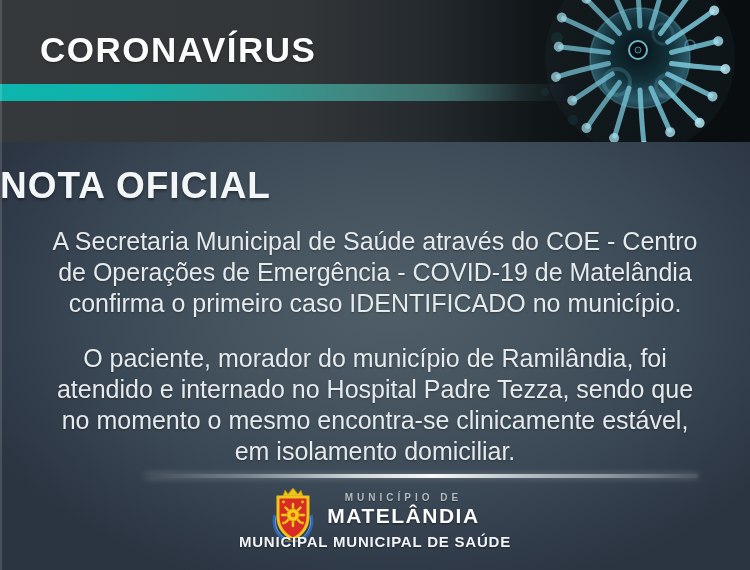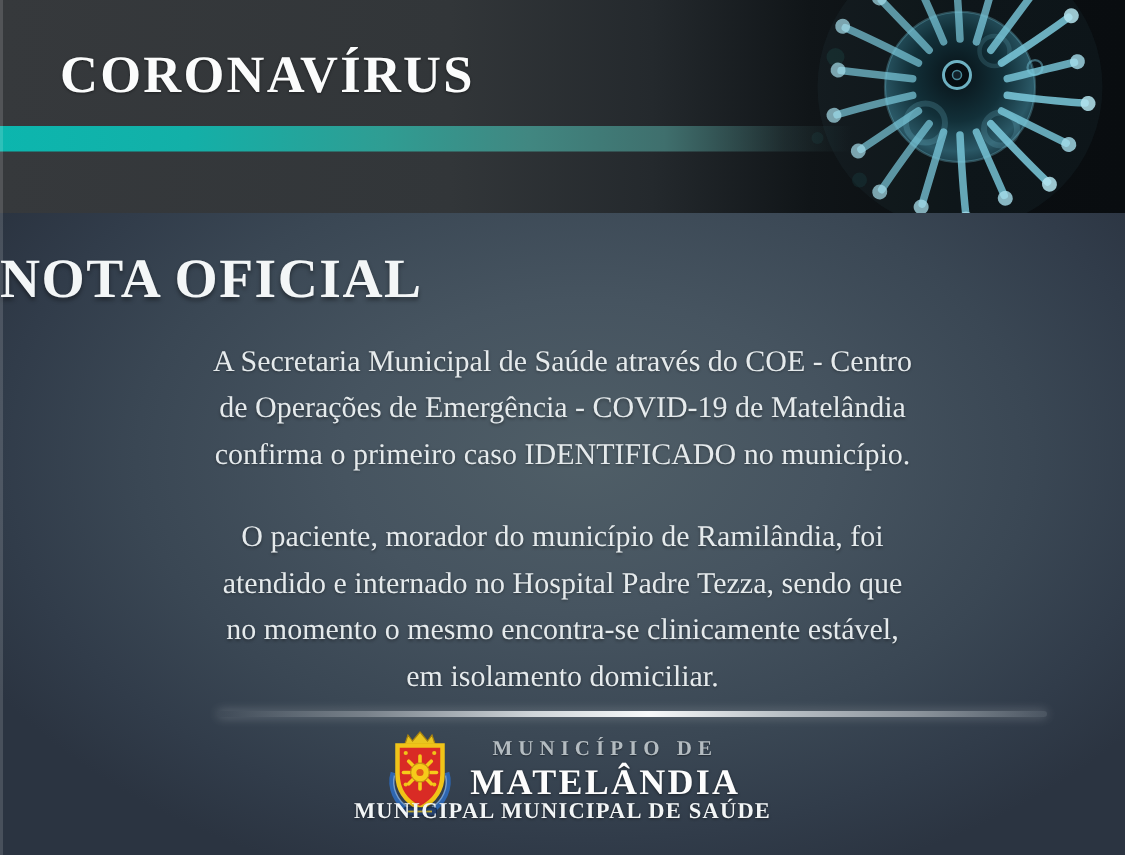--- a/index.html
+++ b/index.html
@@ -1,19 +1,19 @@
 <!DOCTYPE html>
 <html><head>
 <meta charset="utf-8">
 <style>
   html,body{margin:0;padding:0;background:#1a1d20;}
   *{box-sizing:border-box;}
   .canvas{
     position:relative;width:750px;height:570px;overflow:hidden;
-    font-family:Liberation Serif, serif;
+    font-family:Liberation Sans, sans-serif;
     background:#2e3744;
   }
   
   .header{
     position:absolute;left:0;top:0;width:750px;height:142px;
     background:linear-gradient(90deg,#36393c 0%,#323639 40%,#24292d 58%,#101518 72%,#0a0e11 85%,#090d10 100%);
   }
   .header-title{
     position:absolute;left:40px;top:30px;margin:0;
     font-size:35px;font-weight:bold;letter-spacing:1.5px;color:#fbfcfc;
@@ -33,43 +33,43 @@
     position:absolute;left:0;top:142px;width:750px;height:428px;
     background:radial-gradient(ellipse 460px 300px at 52% 38%,#4f5e67 0%,#465460 35%,#3a4754 65%,#313c4a 85%,#2b3441 100%);
   }
   .nota-title{
     position:absolute;left:0;top:165px;width:750px;margin:0;text-align:left;
     font-size:37px;font-weight:bold;letter-spacing:1px;color:#f3f6f7;
     text-shadow:0 2px 3px rgba(0,0,0,.4);
   }
   .body-par{
     position:absolute;left:35px;width:680px;margin:0;text-align:center;
-    font-size:20px;line-height:31px;color:#e5eaec;
+    font-size:25px;line-height:31px;color:#e5eaec;
     white-space:pre-line;text-shadow:0 1px 2px rgba(0,0,0,.35);
   }
   .par1{top:226px;}
   .par2{top:343px;}
   
   .divider{
     position:absolute;left:145px;top:474px;width:553px;height:4px;border-radius:2px;
     background:linear-gradient(90deg,rgba(255,255,255,.05) 0%,#79828b 18%,#cfd5d9 38%,#f7f9fa 52%,#b9c0c6 68%,#8d959d 84%,rgba(180,188,195,.2) 100%);
     box-shadow:0 0 7px rgba(255,255,255,.28);
   }
   .logo-row{
     position:absolute;left:0;top:487px;width:750px;
     display:flex;justify-content:center;align-items:flex-start;gap:11px;
   }
   .crest{flex:0 0 auto;}
   .muni-block{padding-top:5px;text-align:center;}
   .muni-label{
-    font-size:14px;letter-spacing:4px;color:#b4bcc1;font-weight:bold;
+    font-size:10px;letter-spacing:4px;color:#b4bcc1;font-weight:bold;
     margin:0 0 1px 0;text-shadow:0 1px 1px rgba(0,0,0,.4);
   }
   .muni-name{
-    font-size:24px;font-weight:bold;letter-spacing:1.5px;color:#fdfdfd;margin:0;
+    font-size:21px;font-weight:bold;letter-spacing:1.5px;color:#fdfdfd;margin:0;
     text-shadow:0 1px 2px rgba(0,0,0,.5);
   }
   .department{
     position:absolute;left:0;top:533px;width:750px;margin:0;text-align:center;
     font-size:15px;font-weight:bold;letter-spacing:.8px;color:#f2f5f6;
     text-shadow:0 1px 2px rgba(0,0,0,.45);
   }
 </style>
 </head>
 <body>

